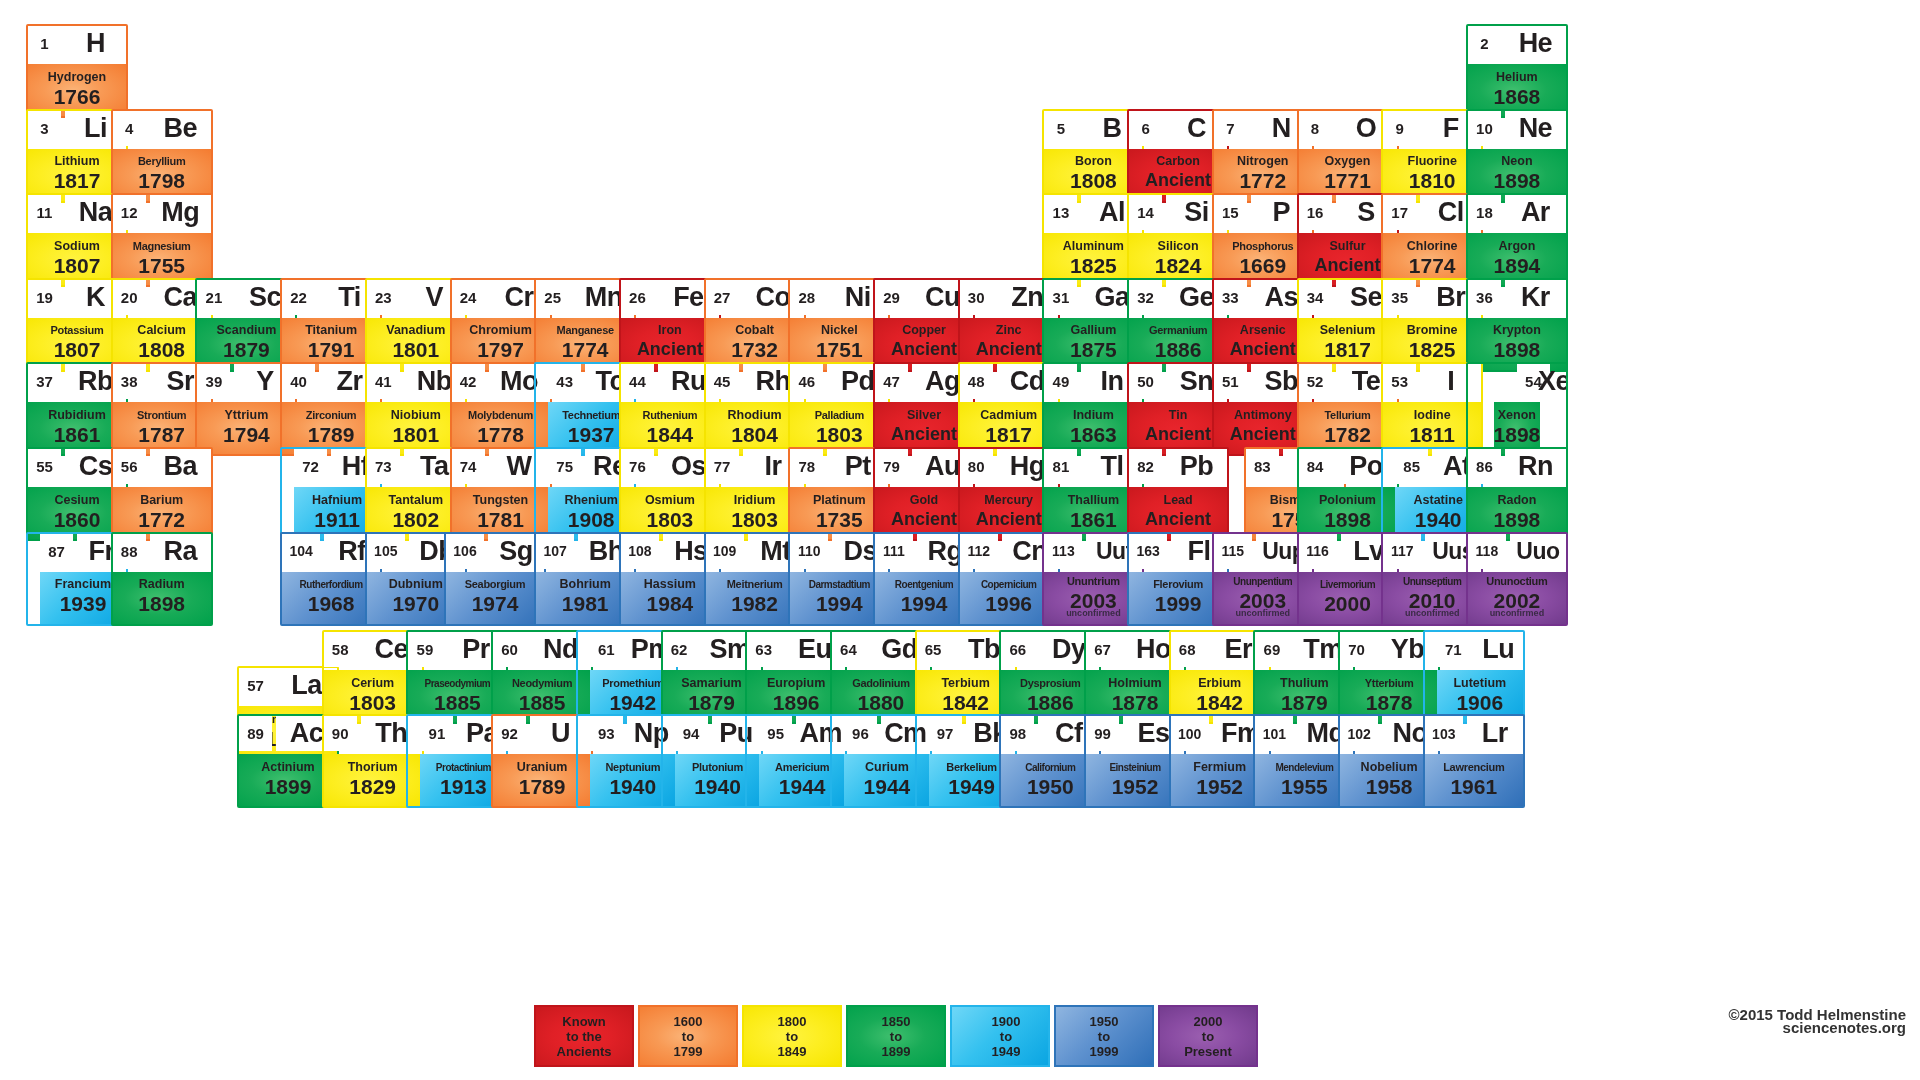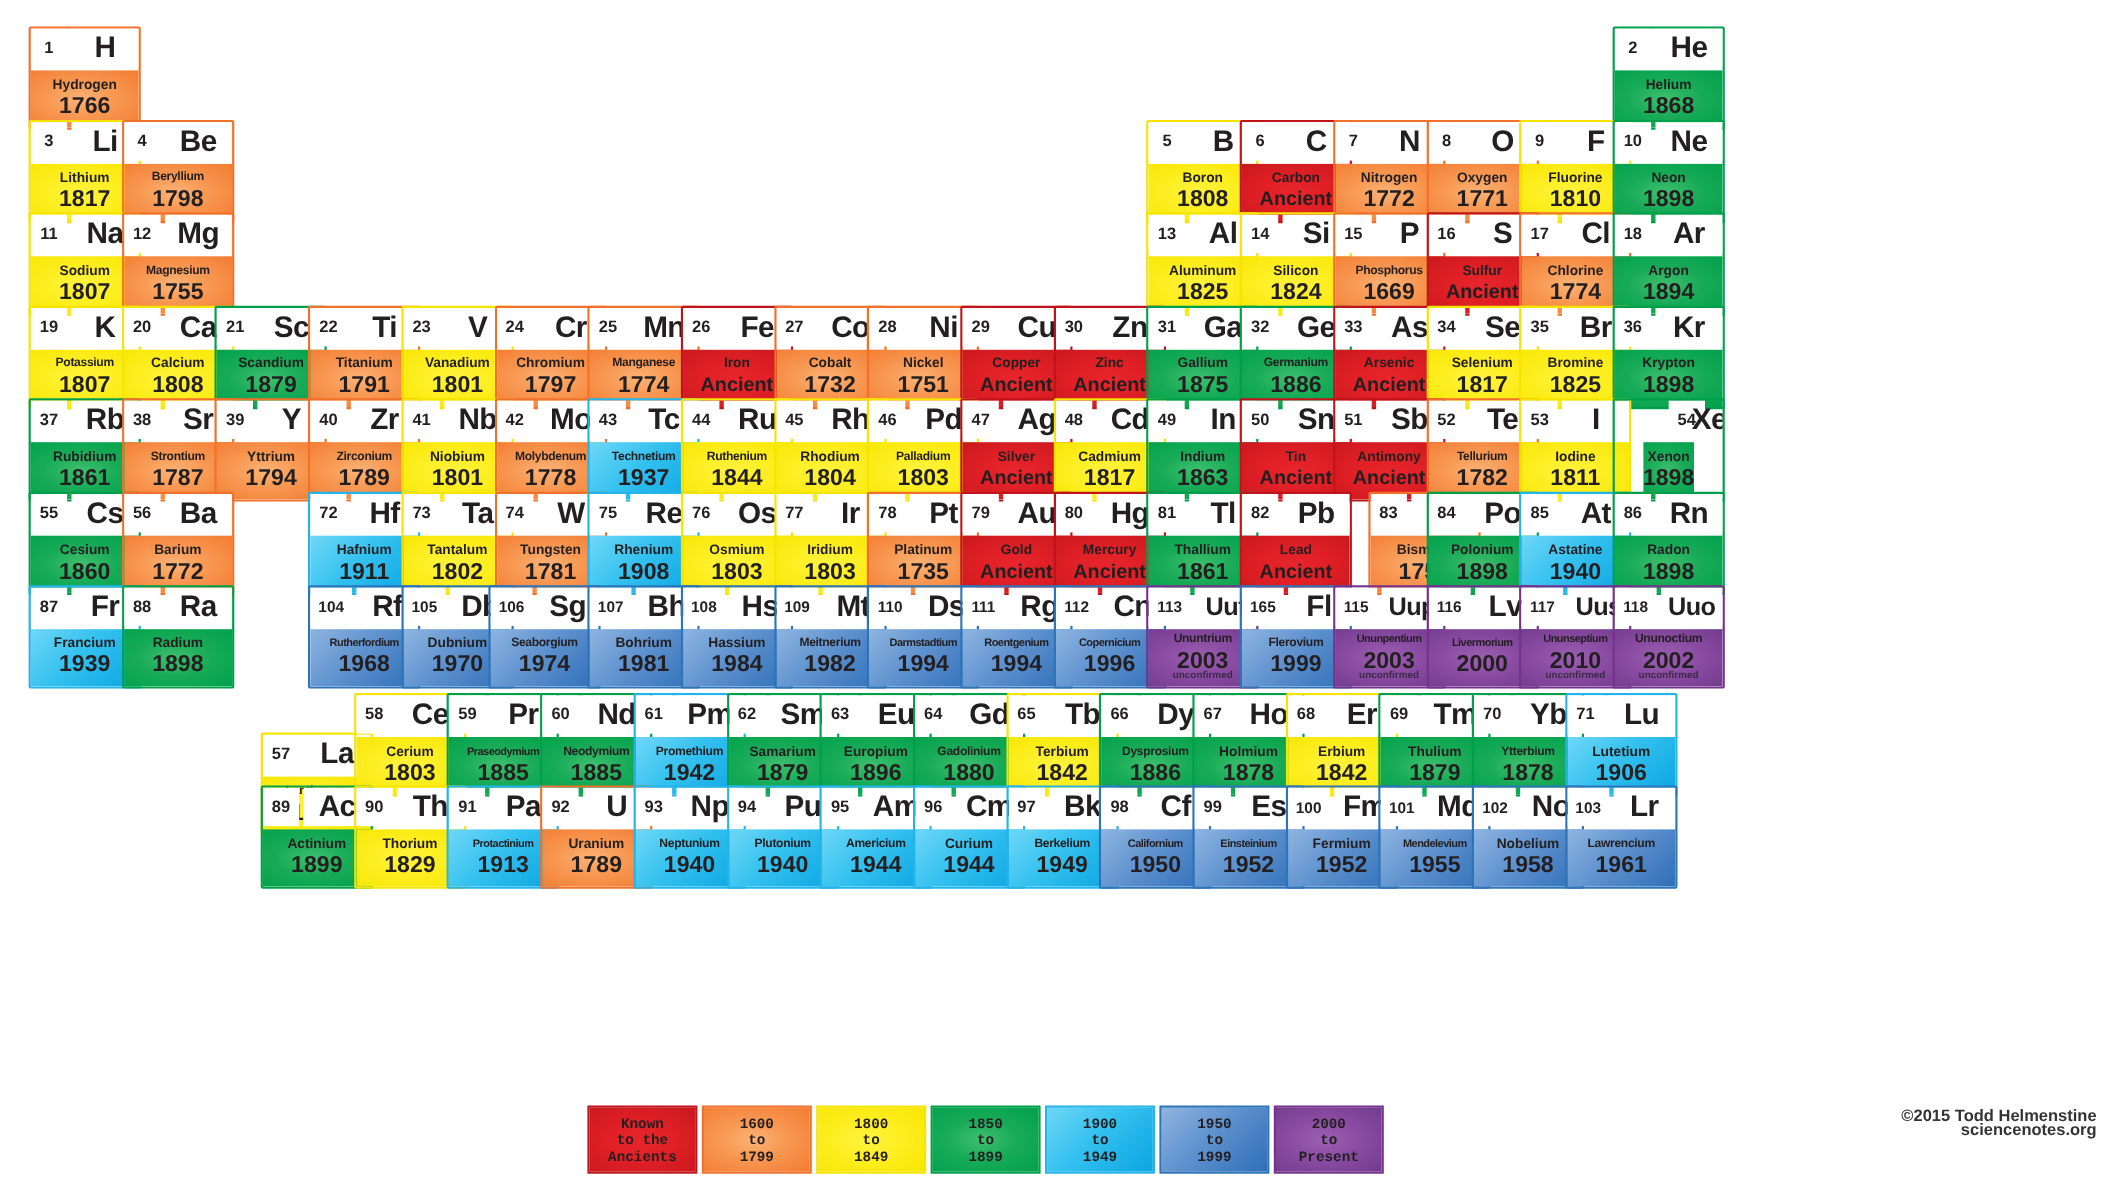--- a/index.html
+++ b/index.html
@@ -87,28 +87,28 @@
   
   .c-ancient .body{background:radial-gradient(ellipse at 48% 52%, #e8252c 0%, #e02026 42%, #c8181d 100%);}
   .c-ancient{border-color:#c0141a;}
   .c-1600  .body{background:radial-gradient(ellipse at 46% 50%, #fbb377 0%, #f89a55 38%, #f47b30 100%);}
   .c-1600{border-color:#f1712a;}
   .c-1800  .body{background:radial-gradient(ellipse at 46% 50%, #fff33f 0%, #fdee21 45%, #f7e600 100%);}
   .c-1800{border-color:#f5e400;}
   .c-1850  .body{background:radial-gradient(ellipse at 46% 50%, #3fbf6e 0%, #18ab57 45%, #00a14b 100%);}
   .c-1850{border-color:#00a04a;}
   .c-1900  .body{background:linear-gradient(135deg, #6fd7f7 0%, #34c1ef 45%, #0aa5e2 100%);}
-  .c-1900{border-color:#23b4ea;}
+  .c-1900{border-color:#23b4ea;padding-left:12px;}
   .c-1950  .body{background:linear-gradient(135deg, #8fb5e0 0%, #5f92cf 45%, #2f6fb8 100%);}
   .c-1950{border-color:#2e74b9;}
   .c-2000  .body{background:radial-gradient(ellipse at 46% 50%, #9b5fb0 0%, #8a4ca3 45%, #713a8c 100%);}
   .c-2000{border-color:#74328d;}
 
   
-  #legend{position:absolute;left:0;top:1005px;width:1920px;height:70px;font-family:Liberation Mono, monospace;}
+  #legend{position:absolute;left:0;top:1005px;width:1920px;height:70px;}
   .lg{
     position:absolute;top:0;width:100px;height:62px;
     box-sizing:border-box;border:2.2px solid #cccccc;
     display:flex;flex-direction:column;
     align-items:center;justify-content:center;
     font-size:13px;font-weight:bold;color:#231f20;line-height:15px;
   }
   .lg span{display:block;white-space:nowrap;}
 
   #copyright{
@@ -951,21 +951,21 @@
           <div class="sym long">Uut</div>
         </div>
         <div class="body">
           <div class="nm sm">Ununtrium</div>
           <div class="yr">2003</div>
           <div class="sub">unconfirmed</div>
         </div>
       </div>
       <div class="cell c-1950" style="left: 1127.1px; top: 531.6px;">
         <div class="top">
-          <div class="num wide">165</div>
+          <div class="num wide">163</div>
           <div class="sym">Fl</div>
         </div>
         <div class="body">
           <div class="nm sm">Flerovium</div>
           <div class="yr">1999</div>
         </div>
       </div>
       <div class="cell c-2000" style="left: 1211.8px; top: 531.6px;">
         <div class="top">
           <div class="num wide">115</div>

